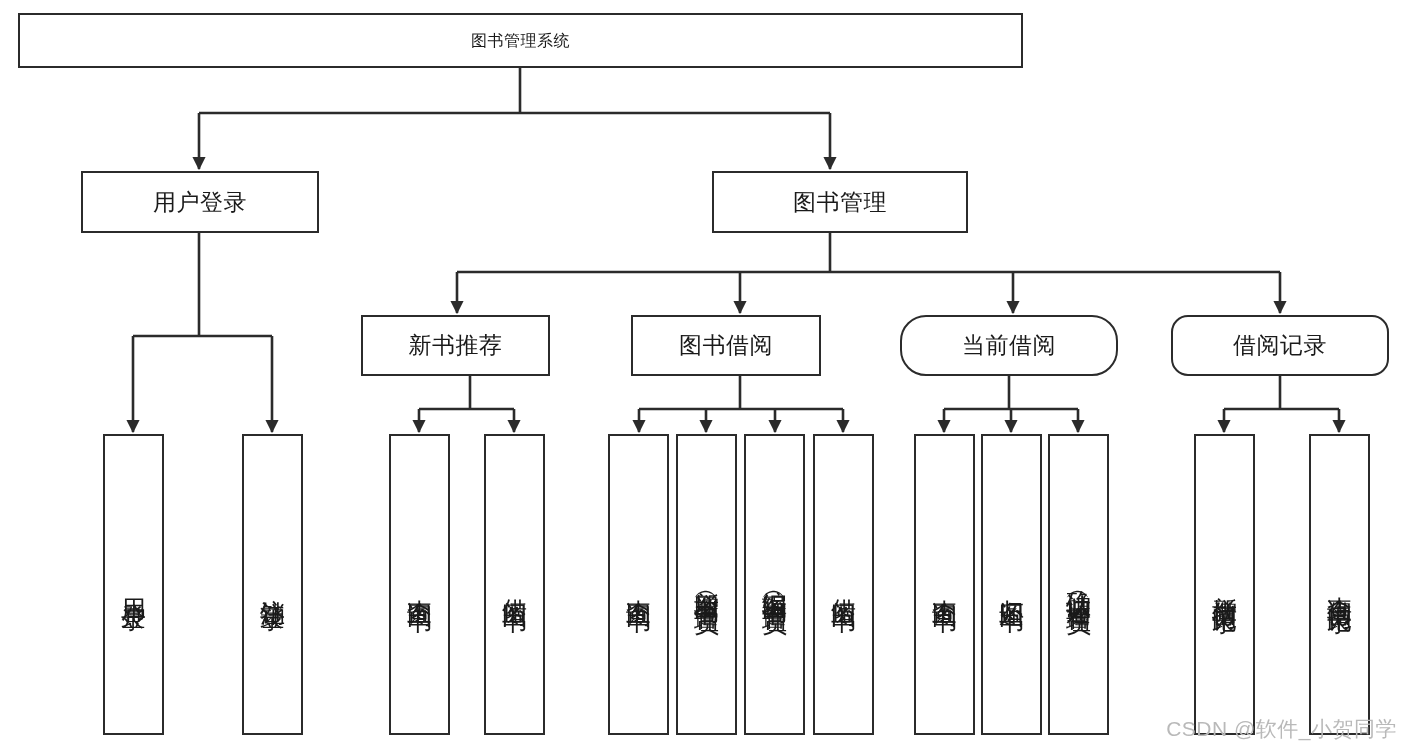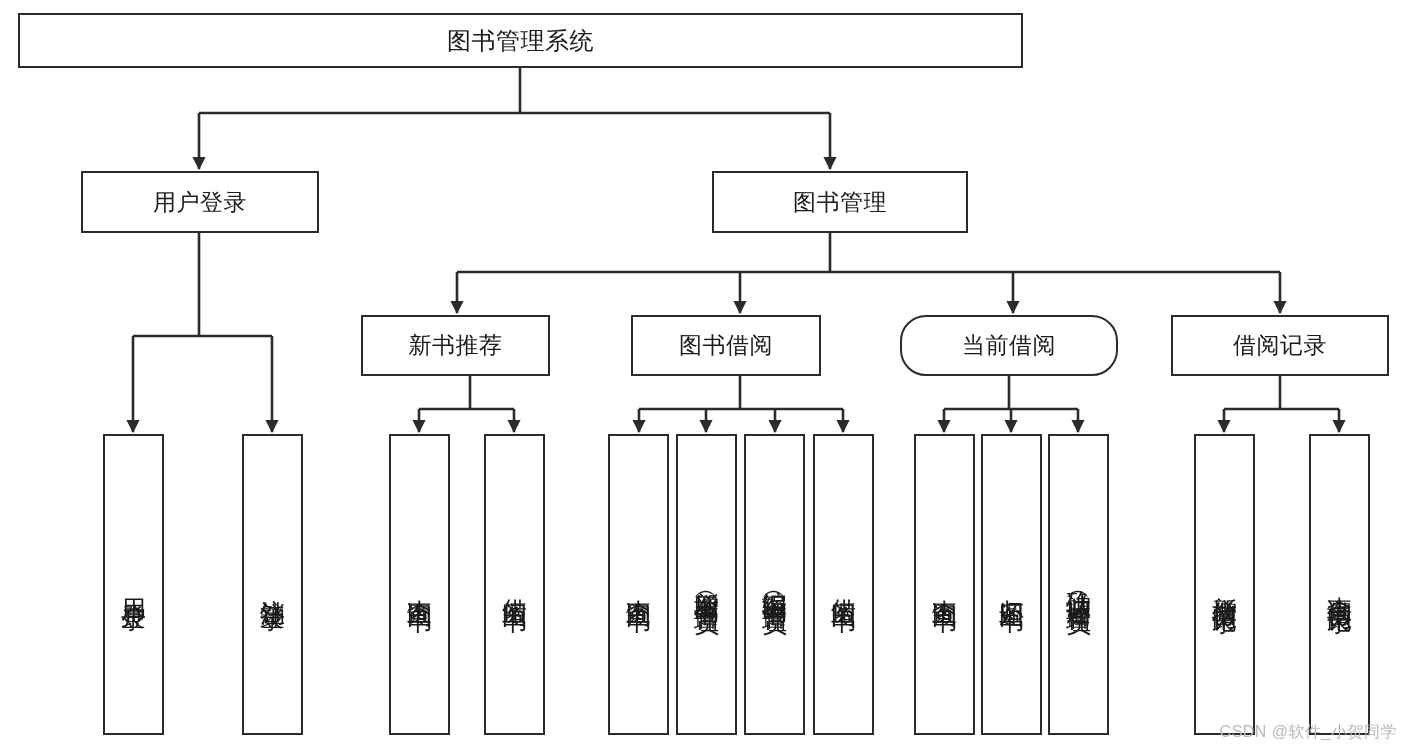--- a/index.html
+++ b/index.html
@@ -43,42 +43,42 @@
     text-align: center;
     line-height: 1.0;
     white-space: nowrap;
   }
   
   .node.horiz .label {
     font-size: 23px;
     letter-spacing: 0.5px;
   }
   .node.root .label {
-    font-size: 24px;
+    font-size: 16px;
   }
   
   .node.vert {
     align-items: center;
     justify-content: center;
   }
   .node.vert .label {
     writing-mode: vertical-rl;
     text-orientation: upright;
     font-size: 25px;
     line-height: 1.08;
     letter-spacing: 3px;
     white-space: nowrap;
     max-height: 100%;
   }
   
   #watermark {
     position: absolute;
     right: 8px;
     bottom: 4px;
-    font-size: 16px;
+    font-size: 21px;
     color: #b9b9b9;
     letter-spacing: 0.5px;
     white-space: nowrap;
     user-select: none;
   }
 </style>
 </head>
 <body>
 
 <div id="canvas">
@@ -146,21 +146,21 @@
 
   <div class="node horiz" style="left:361px; top:315px; width:189px; height:61px;">
     <span class="label">新书推荐</span>
   </div>
   <div class="node horiz" style="left:631px; top:315px; width:190px; height:61px;">
     <span class="label">图书借阅</span>
   </div>
   <div class="node horiz" style="left:900px; top:315px; width:218px; height:61px;border-radius:26px;">
     <span class="label">当前借阅</span>
   </div>
-  <div class="node horiz" style="left:1171px; top:315px; width:218px; height:61px;">
+  <div class="node horiz" style="left:1171px; top:315px; width:218px; height:61px;border-radius:17px;">
     <span class="label">借阅记录</span>
   </div>
 
   <div class="node vert" style="left:103px; top:434px; width:61px; height:301px;">
     <span class="label">用户登录</span>
   </div>
   <div class="node vert" style="left:242px; top:434px; width:61px; height:301px;">
     <span class="label">注销登录</span>
   </div>
 

